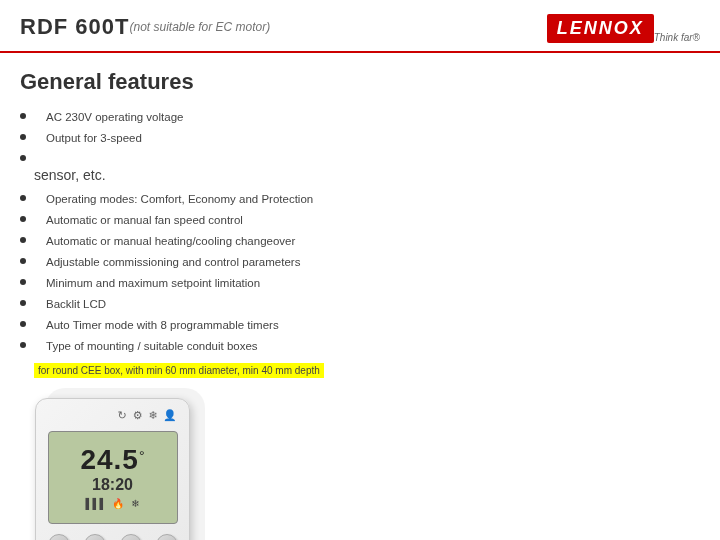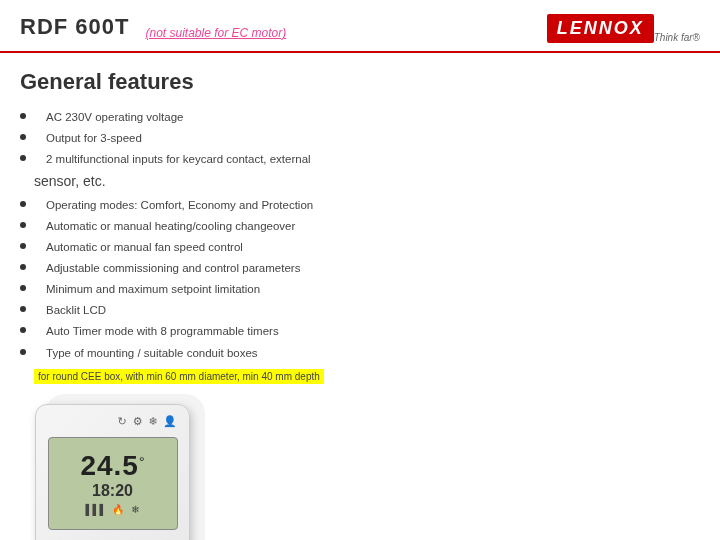--- a/index.html
+++ b/index.html
@@ -16,36 +16,35 @@
     .header {
       display: flex;
       align-items: flex-start;
       justify-content: space-between;
       padding: 14px 20px 8px 20px;
       border-bottom: 2px solid #cc0000;
     }
 
     .header-left {
       display: flex;
-      align-items: flex-end;
-      gap: 16px;
+      align-items: center;
+      gap: 0;
     }
 
     .product-title {
       font-size: 22px;
       font-weight: bold;
       color: #333;
       letter-spacing: 1px;
     }
 
     .product-subtitle {
       font-size: 12px;
-      color: #ec4899;
+      color: #737373;
       font-style: italic;
-      text-decoration: underline;
     }
 
     .logo-area {
       display: flex;
       flex-direction: row;
       align-items: flex-end;
     }
 
     .lennox-logo {
       background: #cc0000;
@@ -270,37 +269,36 @@
         <span>AC 230V operating voltage</span>
       </li>
 
       <li>
         <span class="bullet"></span>
         <span>Output for 3-speed</span>
       </li>
 
       <li>
         <span class="bullet"></span>
-        <span>2 multifunctional inputs for keycard contact, external</span>
       </li>
     </ul>
 
     <div class="indented-text">sensor, etc.</div>
     <ul class="features-list">
       <li>
         <span class="bullet"></span>
         <span>Operating modes: Comfort, Economy and Protection</span>
       </li>
       <li>
         <span class="bullet"></span>
+        <span>Automatic or manual fan speed control</span>
+      </li>
+      <li>
+        <span class="bullet"></span>
         <span>Automatic or manual heating/cooling changeover</span>
-      </li>
-      <li>
-        <span class="bullet"></span>
-        <span>Automatic or manual fan speed control</span>
       </li>
       <li>
         <span class="bullet"></span>
         <span>Adjustable commissioning and control parameters</span>
       </li>
       <li>
         <span class="bullet"></span>
         <span>Minimum and maximum setpoint limitation</span>
       </li>
       <li>

